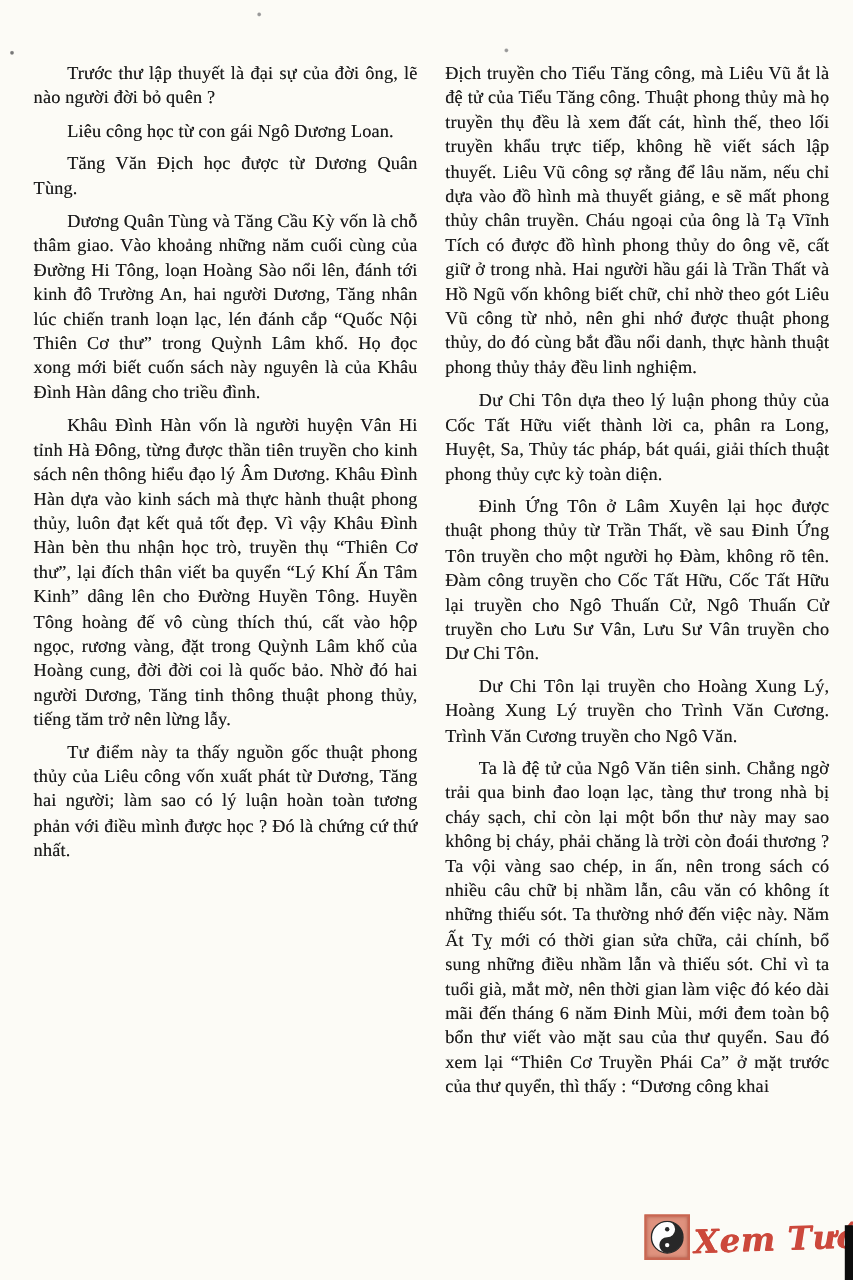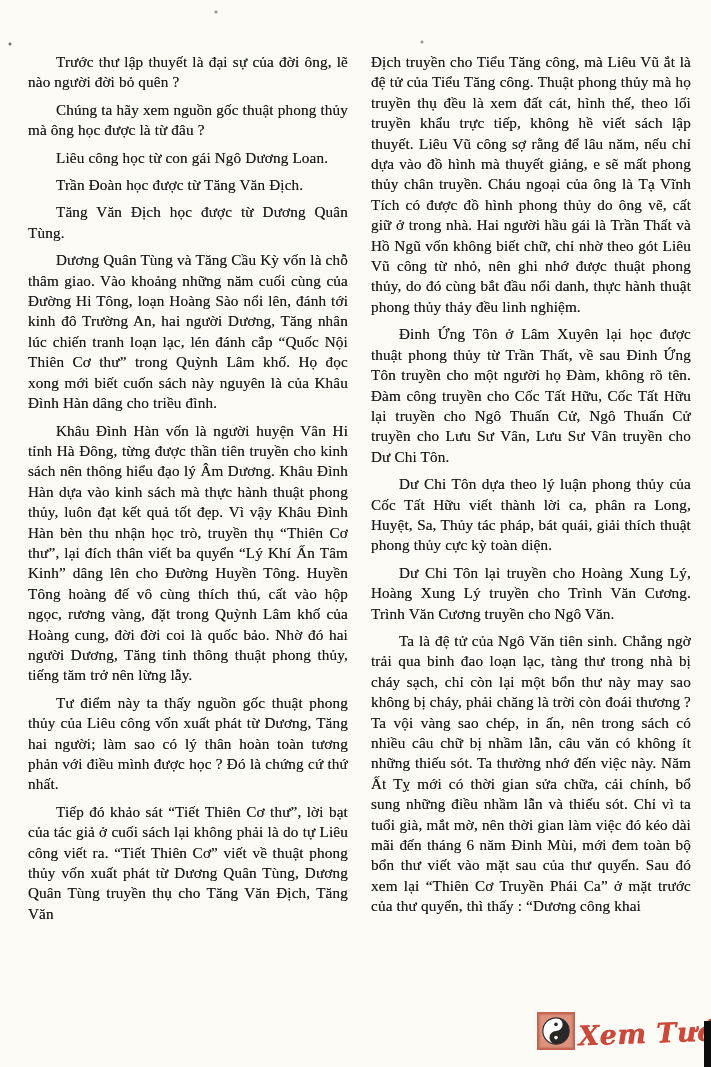--- a/index.html
+++ b/index.html
@@ -105,34 +105,31 @@
 </style>
 </head>
 <body>
 
 <div class="scan-page">
 
   <div class="columns">
 
     <div class="col">
       <p>Trước thư lập thuyết là đại sự của đời ông, lẽ nào người đời bỏ quên ?</p>
-      <p>Chúng ta hãy xem nguồn gốc thuật phong thủy mà ông học được là từ đâu ?</p>
       <p>Liêu công học từ con gái Ngô Dương Loan.</p>
-      <p>Trần Đoàn học được từ Tăng Văn Địch.</p>
       <p>Tăng Văn Địch học được từ Dương Quân Tùng.</p>
       <p>Dương Quân Tùng và Tăng Cầu Kỳ vốn là chỗ thâm giao. Vào khoảng những năm cuối cùng của Đường Hi Tông, loạn Hoàng Sào nổi lên, đánh tới kinh đô Trường An, hai người Dương, Tăng nhân lúc chiến tranh loạn lạc, lén đánh cắp “Quốc Nội Thiên Cơ thư” trong Quỳnh Lâm khố. Họ đọc xong mới biết cuốn sách này nguyên là của Khâu Đình Hàn dâng cho triều đình.</p>
       <p>Khâu Đình Hàn vốn là người huyện Vân Hi tỉnh Hà Đông, từng được thần tiên truyền cho kinh sách nên thông hiểu đạo lý Âm Dương. Khâu Đình Hàn dựa vào kinh sách mà thực hành thuật phong thủy, luôn đạt kết quả tốt đẹp. Vì vậy Khâu Đình Hàn bèn thu nhận học trò, truyền thụ “Thiên Cơ thư”, lại đích thân viết ba quyển “Lý Khí Ấn Tâm Kinh” dâng lên cho Đường Huyền Tông. Huyền Tông hoàng đế vô cùng thích thú, cất vào hộp ngọc, rương vàng, đặt trong Quỳnh Lâm khố của Hoàng cung, đời đời coi là quốc bảo. Nhờ đó hai người Dương, Tăng tinh thông thuật phong thủy, tiếng tăm trở nên lừng lẫy.</p>
-      <p>Tư điểm này ta thấy nguồn gốc thuật phong thủy của Liêu công vốn xuất phát từ Dương, Tăng hai người; làm sao có lý thân hoàn toàn tương phản với điều mình được học ? Đó là chứng cứ thứ nhất.</p>
-      <p>Tiếp đó khảo sát “Tiết Thiên Cơ thư”, lời bạt của tác giả ở cuối sách lại không phải là do tự Liêu công viết ra. “Tiết Thiên Cơ” viết về thuật phong thủy vốn xuất phát từ Dương Quân Tùng, Dương Quân Tùng truyền thụ cho Tăng Văn Địch, Tăng Văn</p>
+      <p>Tư điểm này ta thấy nguồn gốc thuật phong thủy của Liêu công vốn xuất phát từ Dương, Tăng hai người; làm sao có lý luận hoàn toàn tương phản với điều mình được học ? Đó là chứng cứ thứ nhất.</p>
     </div>
 
     <div class="col">
       <p class="no-indent">Địch truyền cho Tiểu Tăng công, mà Liêu Vũ ắt là đệ tử của Tiểu Tăng công. Thuật phong thủy mà họ truyền thụ đều là xem đất cát, hình thế, theo lối truyền khẩu trực tiếp, không hề viết sách lập thuyết. Liêu Vũ công sợ rằng để lâu năm, nếu chỉ dựa vào đồ hình mà thuyết giảng, e sẽ mất phong thủy chân truyền. Cháu ngoại của ông là Tạ Vĩnh Tích có được đồ hình phong thủy do ông vẽ, cất giữ ở trong nhà. Hai người hầu gái là Trần Thất và Hồ Ngũ vốn không biết chữ, chỉ nhờ theo gót Liêu Vũ công từ nhỏ, nên ghi nhớ được thuật phong thủy, do đó cùng bắt đầu nổi danh, thực hành thuật phong thủy thảy đều linh nghiệm.</p>
+      <p>Dư Chi Tôn dựa theo lý luận phong thủy của Cốc Tất Hữu viết thành lời ca, phân ra Long, Huyệt, Sa, Thủy tác pháp, bát quái, giải thích thuật phong thủy cực kỳ toàn diện.</p>
       <p>Đinh Ứng Tôn ở Lâm Xuyên lại học được thuật phong thủy từ Trần Thất, về sau Đinh Ứng Tôn truyền cho một người họ Đàm, không rõ tên. Đàm công truyền cho Cốc Tất Hữu, Cốc Tất Hữu lại truyền cho Ngô Thuấn Cử, Ngô Thuấn Cử truyền cho Lưu Sư Vân, Lưu Sư Vân truyền cho Dư Chi Tôn.</p>
-      <p>Dư Chi Tôn dựa theo lý luận phong thủy của Cốc Tất Hữu viết thành lời ca, phân ra Long, Huyệt, Sa, Thủy tác pháp, bát quái, giải thích thuật phong thủy cực kỳ toàn diện.</p>
       <p>Dư Chi Tôn lại truyền cho Hoàng Xung Lý, Hoàng Xung Lý truyền cho Trình Văn Cương. Trình Văn Cương truyền cho Ngô Văn.</p>
       <p>Ta là đệ tử của Ngô Văn tiên sinh. Chẳng ngờ trải qua binh đao loạn lạc, tàng thư trong nhà bị cháy sạch, chỉ còn lại một bổn thư này may sao không bị cháy, phải chăng là trời còn đoái thương ? Ta vội vàng sao chép, in ấn, nên trong sách có nhiều câu chữ bị nhầm lẫn, câu văn có không ít những thiếu sót. Ta thường nhớ đến việc này. Năm Ất Tỵ mới có thời gian sửa chữa, cải chính, bổ sung những điều nhầm lẫn và thiếu sót. Chỉ vì ta tuổi già, mắt mờ, nên thời gian làm việc đó kéo dài mãi đến tháng 6 năm Đinh Mùi, mới đem toàn bộ bổn thư viết vào mặt sau của thư quyển. Sau đó xem lại “Thiên Cơ Truyền Phái Ca” ở mặt trước của thư quyển, thì thấy : “Dương công khai</p>
     </div>
 
   </div>
 
   <div class="page-number">24</div>
 
   <div class="watermark">
     <span class="yin-yang-box" style="background: rgb(221, 138, 116);">

